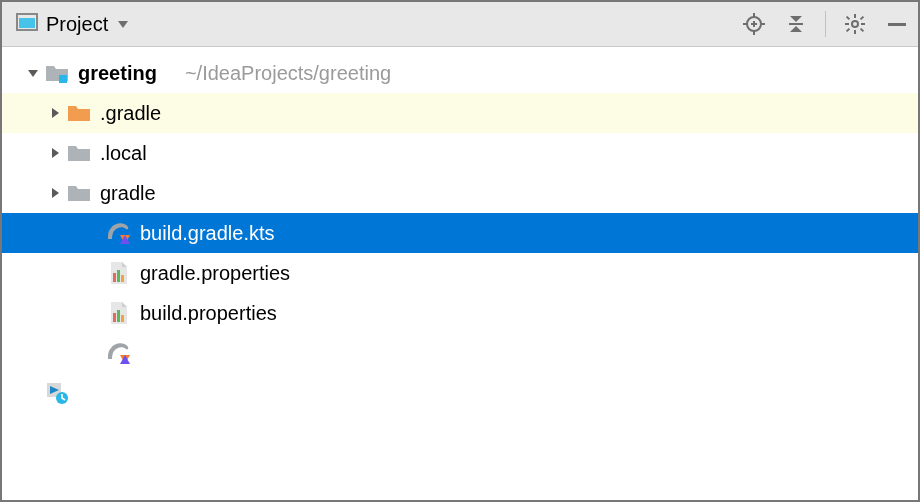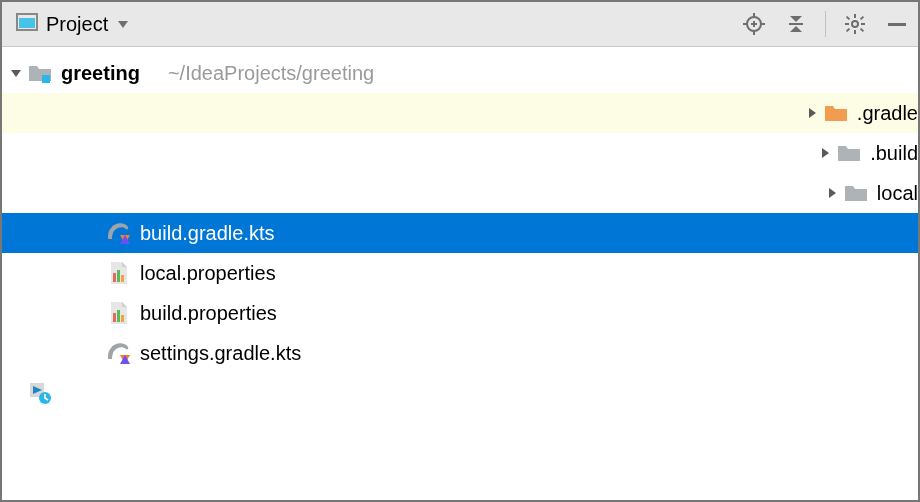--- a/index.html
+++ b/index.html
@@ -23,22 +23,22 @@
   .row .label { }
   .row .path  { color:#9a9a9a; margin-left:28px; }
 
   .row.highlight { background:#fdfde6; }
   .row.selected { background:#0076d6; color:#fff; }
   .row.selected .label { color:#fff; }
 
   .bold { font-weight:700; }
 
   
-  .d0 { padding-left:3px; }
-  .d1 { padding-left:42px;justify-content:flex-end; }
+  .d0 { padding-left:20px; }
+  .d1 { padding-left:42px; }
   .d2 { padding-left:82px; }
 </style>
 </head>
 <body>
 
 <div class="frame">
 
   <div class="header">
     <div class="header-left">
       <span class="icon">
@@ -133,35 +133,35 @@
       <span class="expander">
         <svg width="14" height="14" viewBox="0 0 14 14">
             <polygon points="4,2 11,7 4,12" fill="#5a5a5a"></polygon>
           </svg>
       </span>
       <span class="icon">
         <svg width="24" height="20" viewBox="0 0 24 20">
             <path d="M1 3h8l2 3h12v12H1z" fill="#aeb3b7"></path>
           </svg>
       </span>
-      <span class="label">.build</span>
+      <span class="label">.local</span>
     </div>
 
     <div class="row d1">
       <span class="expander">
         <svg width="14" height="14" viewBox="0 0 14 14">
             <polygon points="4,2 11,7 4,12" fill="#5a5a5a"></polygon>
           </svg>
       </span>
       <span class="icon">
         <svg width="24" height="20" viewBox="0 0 24 20">
             <path d="M1 3h8l2 3h12v12H1z" fill="#aeb3b7"></path>
           </svg>
       </span>
-      <span class="label">local</span>
+      <span class="label">gradle</span>
     </div>
 
 
     <div class="row d2 selected">
       <span class="expander none"></span>
       <span class="icon">
         <svg width="24" height="22" viewBox="0 0 24 22">
           <path d="M4 6c4-6 14-6 17-1 1 2-1 3-2 2-3-3-9-2-12 2-1 1-2 5-2 8H1c0-4 0-8 3-11z" fill="#9ea4a8"></path>
           <polygon points="13,13 23,13 18,22" fill="#f77d2e"></polygon>
           <polygon points="13,22 23,22 18,13" fill="#6e50f0"></polygon>
@@ -174,21 +174,21 @@
       <span class="expander none"></span>
       <span class="icon">
         <svg width="22" height="24" viewBox="0 0 22 24">
           <path d="M3 1h11l5 5v17H3z" fill="#e6e6e6"></path>
             <path d="M14 1v5h5z" fill="#cfcfcf"></path>
           <rect x="5" y="12" width="3" height="9" fill="#e86a5e"></rect>
           <rect x="9" y="9" width="3" height="12" fill="#5cb85c"></rect>
           <rect x="13" y="14" width="3" height="7" fill="#f0a33f"></rect>
         </svg>
       </span>
-      <span class="label">local.properties</span>
+      <span class="label">gradle.properties</span>
     </div>
 
     <div class="row d2">
       <span class="expander none"></span>
       <span class="icon">
         <svg width="22" height="24" viewBox="0 0 22 24">
           <path d="M3 1h11l5 5v17H3z" fill="#e6e6e6"></path>
             <path d="M14 1v5h5z" fill="#cfcfcf"></path>
           <rect x="5" y="12" width="3" height="9" fill="#e86a5e"></rect>
           <rect x="9" y="9" width="3" height="12" fill="#5cb85c"></rect>
@@ -200,21 +200,20 @@
 
     <div class="row d2">
       <span class="expander none"></span>
       <span class="icon">
         <svg width="24" height="22" viewBox="0 0 24 22">
           <path d="M4 6c4-6 14-6 17-1 1 2-1 3-2 2-3-3-9-2-12 2-1 1-2 5-2 8H1c0-4 0-8 3-11z" fill="#9ea4a8"></path>
           <polygon points="13,13 23,13 18,22" fill="#f77d2e"></polygon>
           <polygon points="13,22 23,22 18,13" fill="#6e50f0"></polygon>
         </svg>
       </span>
-      <span class="label">settings.gradle.kts</span>
     </div>
 
 
     <div class="row d0">
       <span class="expander none"></span>
       <span class="icon">
         <svg width="24" height="24" viewBox="0 0 24 24">
           <rect x="2" y="2" width="14" height="14" fill="#d8d8d8"></rect>
           <polygon points="5,5 14,9 5,13" fill="#1e88c7"></polygon>
           <circle cx="17" cy="17" r="6" fill="#29b6e8"></circle>

